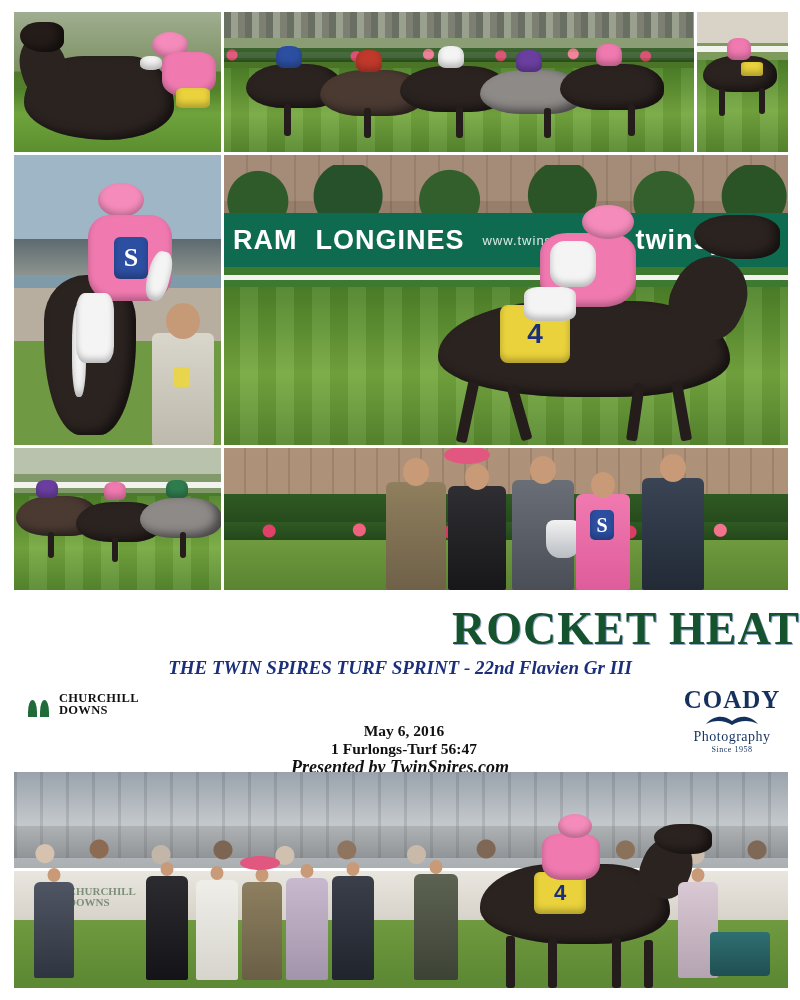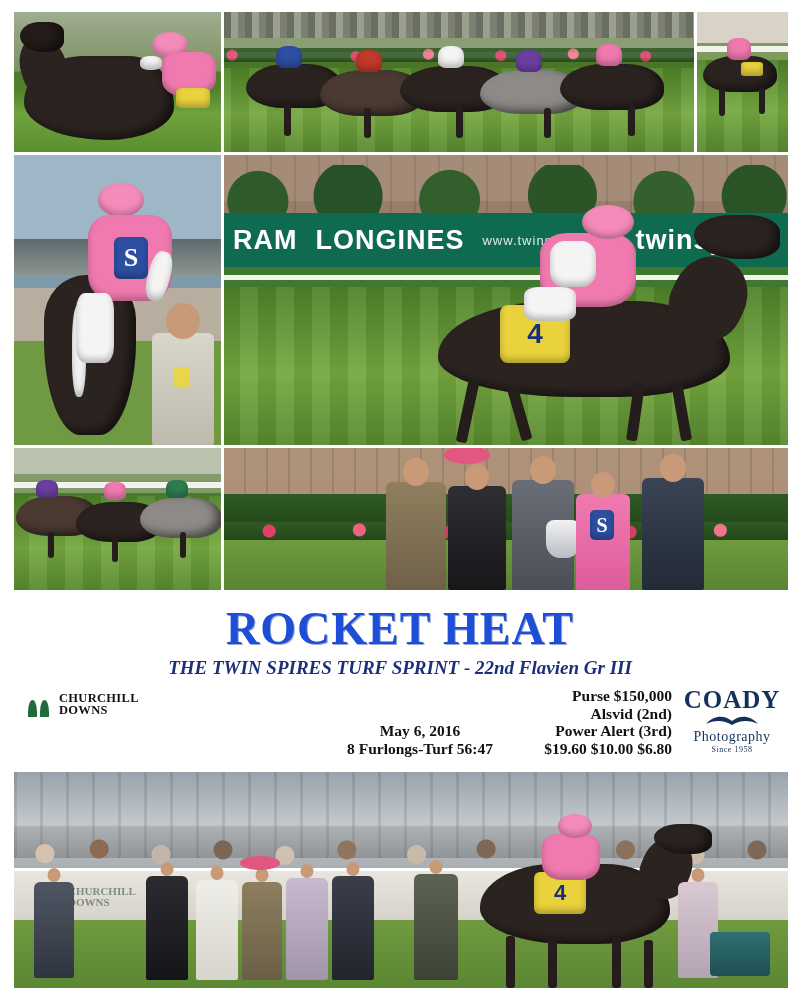--- a/index.html
+++ b/index.html
@@ -150,25 +150,25 @@
   
   .caption {
     position: absolute;
     left: 0;
     top: 592px;
     width: 800px;
     height: 178px;
     background: #ffffff;
   }
   .title {
-    text-align: center;
+    text-align: right;
     font-size: 46px;
     font-weight: bold;
     letter-spacing: 1px;
-    color: #1d4ed8;
+    color: #14532d;
     text-shadow: 1px 1px 0 #9aa7d0;
     margin-top: 10px;
     font-family: "Liberation Serif", serif;
   }
   .subtitle {
     text-align: center;
     font-size: 19px;
     font-style: italic;
     font-weight: bold;
     color: #1b2f7a;
@@ -183,21 +183,21 @@
     position: absolute;
     left: 140px;
     top: 0;
     font-size: 15.5px;
     font-weight: bold;
     line-height: 17.5px;
     color: #111;
   }
   .col-mid {
     position: absolute;
-    left: 330px;
+    left: 314px;
     top: 35px;
     font-size: 15.5px;
     font-weight: bold;
     line-height: 17.5px;
     color: #111;
     text-align: center;
     width: 180px;
   }
   .col-right {
     position: absolute;
@@ -516,41 +516,36 @@
         </div>
         <div class="cd-text">
           <div class="l1">CHURCHILL</div>
           <div class="l2">DOWNS</div>
         </div>
       </div>
 
 
       <div class="col-mid">
         <div>May 6, 2016</div>
-        <div>8 Furlongs-Turf 56:47</div>
-      </div>
-
-      <div class="col-right">
-        <div>Purse $150,000</div>
-        <div>Alsvid (2nd)</div>
-        <div>Power Alert (3rd)</div>
-        <div>$19.60 $10.00 $6.80</div>
-      </div>
+        <div>1 Furlongs-Turf 56:47</div>
+      </div>
+
 
       <div class="coady">
         <div class="name">COADY</div>
         <div class="bird">
           <svg width="56" height="15" viewBox="0 0 56 15" aria-hidden="true">
             <path d="M2 11 C10 2, 20 2, 28 8 C36 2, 46 2, 54 11 C46 7, 36 7, 28 12 C20 7, 10 7, 2 11 Z" fill="#14315e"></path>
           </svg>
         </div>
         <div class="sub">Photography</div>
         <div class="since">Since 1958</div>
       </div>
 
+      <div class="presented">Presented by TwinSpires.com</div>
     </div>
   </div>
 
   <div class="bottom-photo">
     <div class="bp-sky"></div>
     <div class="bp-grandstand"></div>
     <div class="bp-crowd"></div>
     <div class="bp-wall"></div>
     <div class="bp-ground"></div>
 

